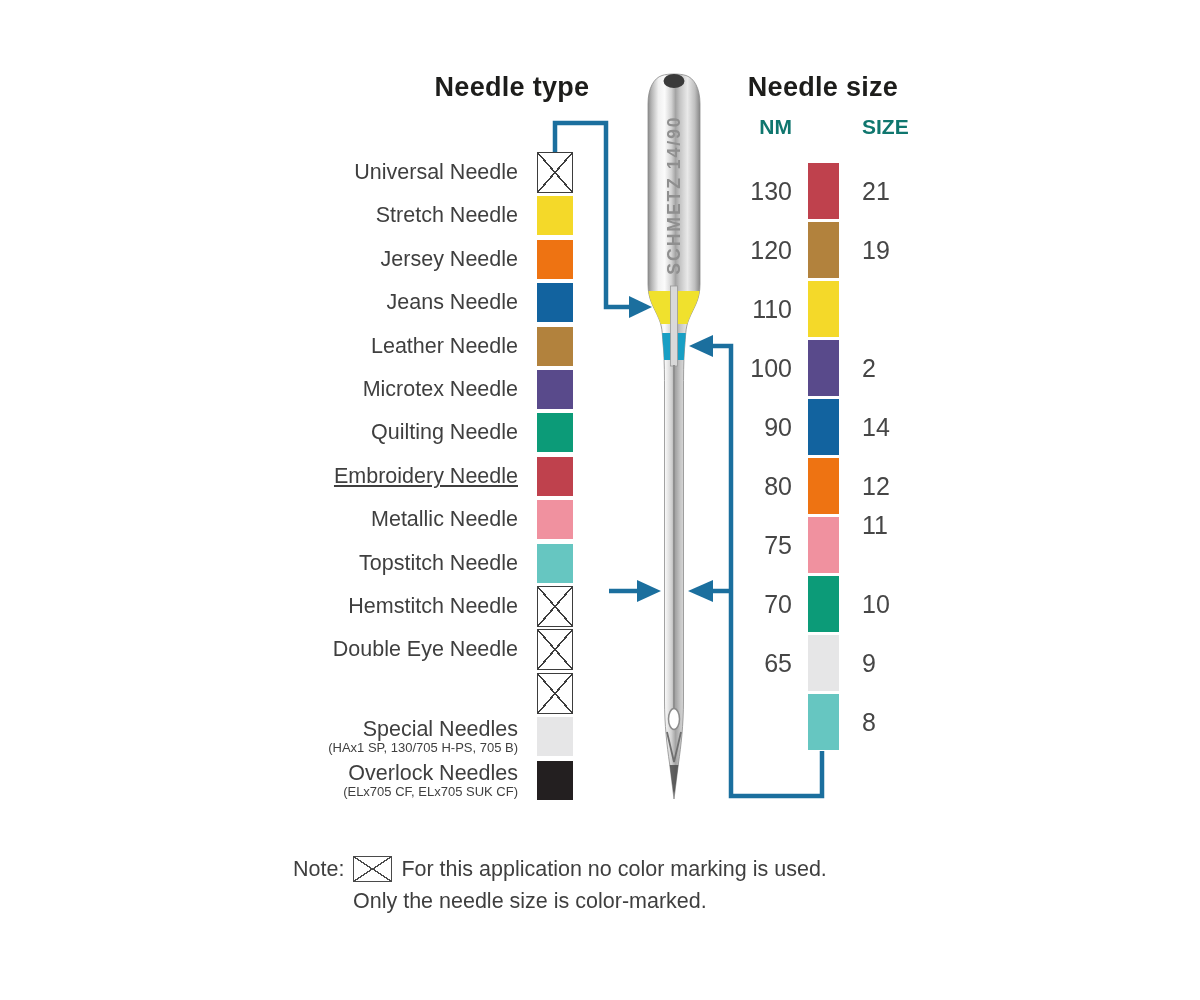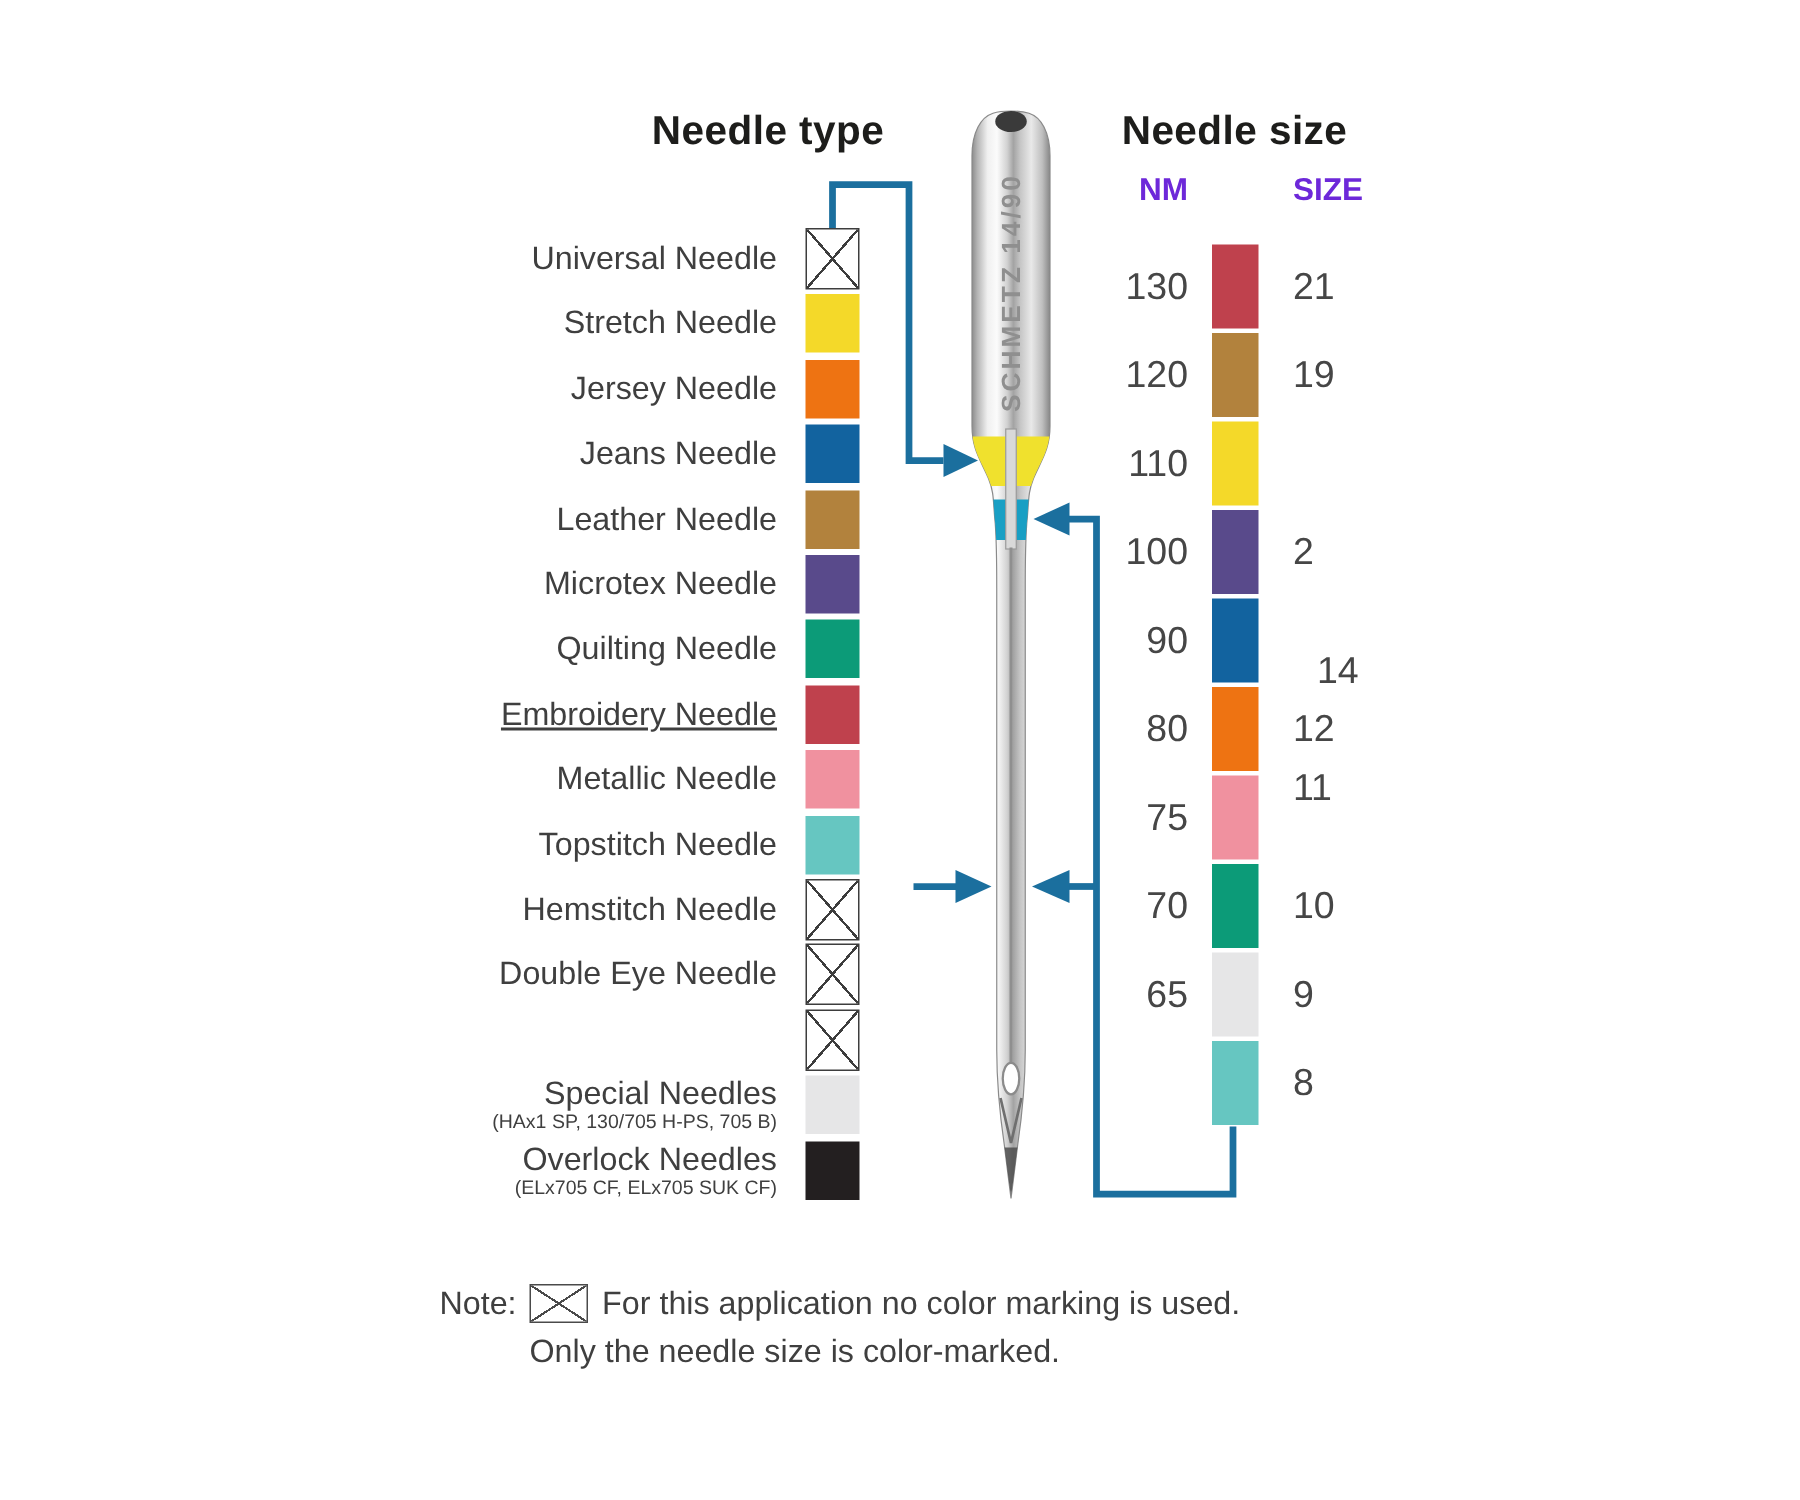--- a/index.html
+++ b/index.html
@@ -6,21 +6,21 @@
   #stage{
     position:relative; width:1200px; height:1000px; background:#ffffff;
     font-family:"Liberation Sans", sans-serif; overflow:hidden;
   }
   .title{
     position:absolute; text-align:center; font-size:27px; font-weight:700;
     color:#1d1d1b; letter-spacing:.3px; white-space:nowrap;
   }
   #title-type{left:412px; top:72px; width:200px;}
   #title-size{left:723px; top:72px; width:200px;}
-  .colhead{position:absolute; font-size:21px; font-weight:700; color:#6d28d9; white-space:nowrap;}
+  .colhead{position:absolute; font-size:21px; font-weight:700; color:#0f766e; white-space:nowrap;}
   #nm-head{left:700px; top:115px; width:92px; text-align:right;}
   #size-head{left:862px; top:115px; width:90px; text-align:left;}
 
   .type-label{
     position:absolute; right:682px; width:420px; height:39px;
     display:flex; flex-direction:column; justify-content:center; align-items:flex-end;
     font-size:21.5px; color:#3f3f3f; white-space:nowrap; line-height:1.04;
   }
   .type-label-sub{font-size:13px; color:#3f3f3f; margin-top:1px;}
   .type-swatch{position:absolute; left:537px; width:36px; height:39px;}
@@ -167,21 +167,21 @@
     <div class="nm-label" style="top: 222px;">120</div>
     <div class="size-swatch" style="top: 222px; background: rgb(178, 130, 61);"></div>
     <div class="size-label" style="top: 222px;">19</div>
     <div class="nm-label" style="top: 281px;">110</div>
     <div class="size-swatch" style="top: 281px; background: rgb(244, 217, 41);"></div>
     <div class="nm-label" style="top: 340px;">100</div>
     <div class="size-swatch" style="top: 340px; background: rgb(89, 74, 139);"></div>
     <div class="size-label" style="top: 340px;">2</div>
     <div class="nm-label" style="top: 399px;">90</div>
     <div class="size-swatch" style="top: 399px; background: rgb(18, 99, 159);"></div>
-    <div class="size-label" style="top: 419px; margin-left: 16px;">14</div>
+    <div class="size-label" style="top: 399px;">14</div>
     <div class="nm-label" style="top: 458px;">80</div>
     <div class="size-swatch" style="top: 458px; background: rgb(238, 115, 18);"></div>
     <div class="size-label" style="top: 458px;">12</div>
     <div class="nm-label" style="top: 517px;">75</div>
     <div class="size-swatch" style="top: 517px; background: rgb(240, 145, 159);"></div>
     <div class="size-label" style="top: 497px;">11</div>
     <div class="nm-label" style="top: 576px;">70</div>
     <div class="size-swatch" style="top: 576px; background: rgb(12, 155, 120);"></div>
     <div class="size-label" style="top: 576px;">10</div>
     <div class="nm-label" style="top: 635px;">65</div>

